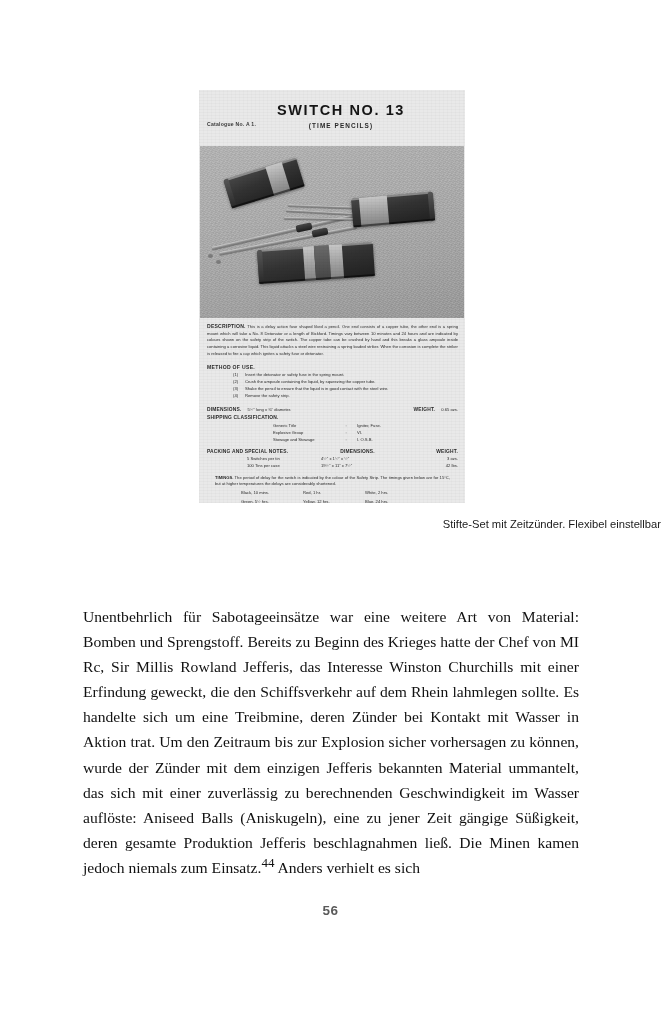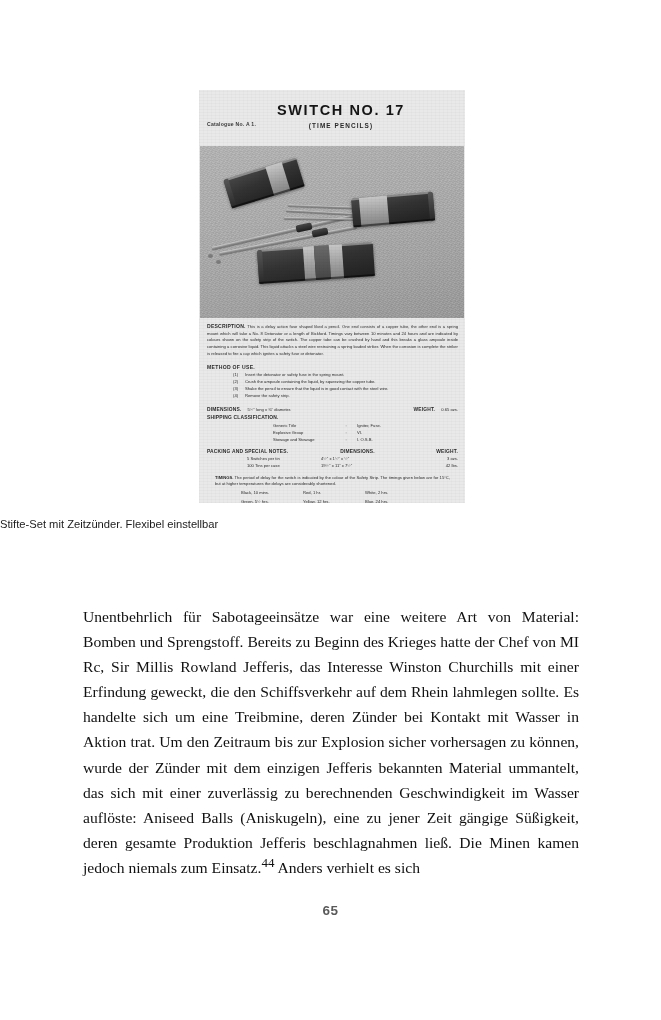--- a/index.html
+++ b/index.html
@@ -273,21 +273,21 @@
     line-height: 1.62;
   }
   .timing-col { width: 62px; }
 
   
   #figure-caption {
     position: absolute;
     left: 0;
     right: 0;
     top: 516px;
-    text-align: left;
+    text-align: right;
     font-family: "Liberation Sans", sans-serif;
     font-size: 11.2px;
     line-height: 1.52;
     color: #1c1c1c;
   }
 
   
   #body-text {
     position: absolute;
     left: 83px;
@@ -322,21 +322,21 @@
     letter-spacing: .5px;
   }
 </style>
 </head>
 <body>
 
 <div id="figure-plate">
 
   <div class="plate-header">
     <div class="plate-catalogue">Catalogue No. A 1.</div>
-    <div class="plate-title">SWITCH NO. 17</div>
+    <div class="plate-title">SWITCH NO. 13</div>
     <div class="plate-subtitle">(TIME PENCILS)</div>
   </div>
 
   <div id="plate-photo">
     <div class="grain"></div>
 
     <div class="tube" id="tube-long-1"></div>
     <div class="tube" id="tube-long-2"></div>
     <div class="tube-tip" id="tip-1"></div>
     <div class="tube-tip" id="tip-2"></div>
@@ -451,13 +451,13 @@
     </div>
   </div>
 </div>
 
 <div id="figure-caption">
   <div>Stifte-Set mit Zeitzünder. Flexibel einstellbar</div>
 </div>
 
 <p id="body-text"><span>Unentbehrlich für Sabotageeinsätze war eine weitere Art von Material: Bomben und Sprengstoff. Bereits zu Beginn des Krieges hatte der Chef von MI Rc, Sir Millis Rowland Jefferis, das Interesse Winston Churchills mit einer Erfindung geweckt, die den Schiffsverkehr auf dem Rhein lahmlegen sollte. Es handelte sich um eine Treibmine, deren Zünder bei Kontakt mit Wasser in Aktion trat. Um den Zeitraum bis zur Explosion sicher vorhersagen zu können, wurde der Zünder mit dem einzigen Jefferis bekannten Material ummantelt, das sich mit einer zuverlässig zu berechnenden Geschwindigkeit im Wasser auflöste: </span><span class="ital">Aniseed Balls </span><span>(Aniskugeln), eine zu jener Zeit gängige Süßigkeit, deren gesamte Produktion Jefferis beschlagnahmen ließ. Die Minen kamen jedoch niemals zum Einsatz.</span><sup>44</sup><span> Anders verhielt es sich</span></p>
 
-<div id="page-number">65</div>
+<div id="page-number">56</div>
 
 </body></html>

